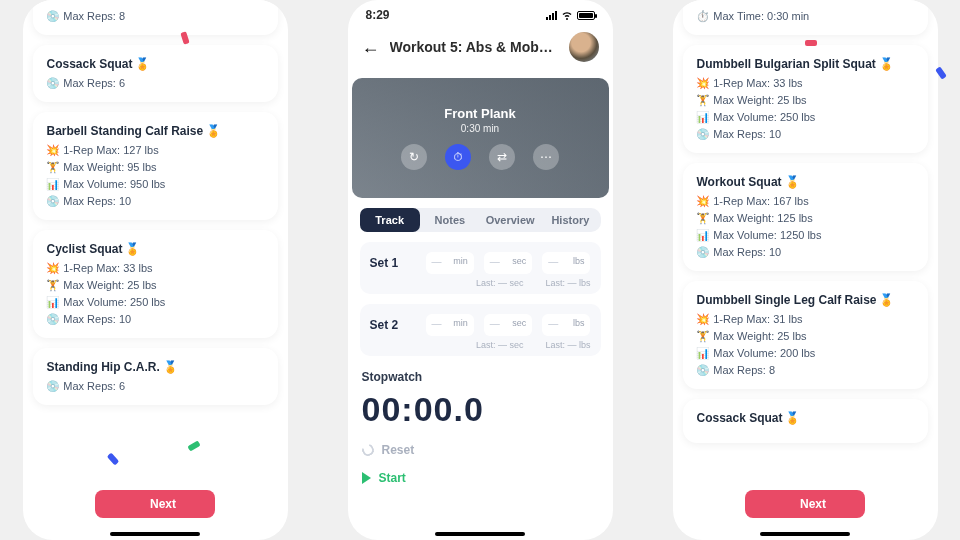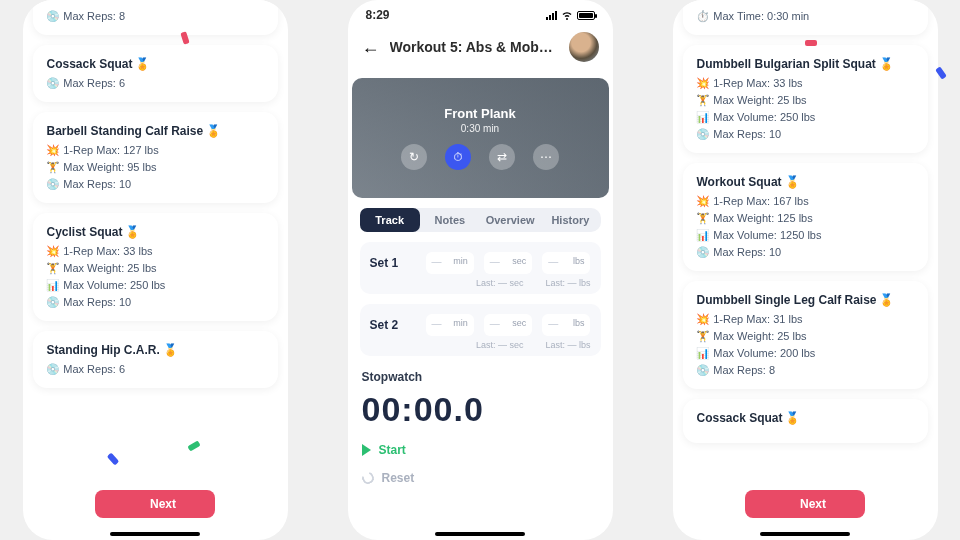--- a/index.html
+++ b/index.html
@@ -75,20 +75,21 @@
             <div class="metric">💿 Max Reps: 8</div>
           </div>
           <div class="card">
             <div class="card-title">Cossack Squat 🏅</div>
             <div class="metric">💿 Max Reps: 6</div>
           </div>
           <div class="card">
             <div class="card-title">Barbell Standing Calf Raise 🏅</div>
             <div class="metric">💥 1-Rep Max: 127 lbs</div>
             <div class="metric">🏋️ Max Weight: 95 lbs</div>
+            <div class="metric">📊 Max Volume: 950 lbs</div>
             <div class="metric">💿 Max Reps: 10</div>
           </div>
           <div class="card">
             <div class="card-title">Cyclist Squat 🏅</div>
             <div class="metric">💥 1-Rep Max: 33 lbs</div>
             <div class="metric">🏋️ Max Weight: 25 lbs</div>
             <div class="metric">📊 Max Volume: 250 lbs</div>
             <div class="metric">💿 Max Reps: 10</div>
           </div>
           <div class="card">
@@ -189,26 +190,26 @@
               <span class="last">Last: — sec</span>
               <span class="last">Last: — lbs</span>
             </div>
           </div>
         </div>
 
       <div class="sw-sec">
         <div class="sw-title">Stopwatch</div>
         <div class="sw-time">00:00.0</div>
         <div class="sw-action">
+          <span class="reseti"></span>
+          <span class="sw-reset">Reset</span>
+        </div>
+        <div class="sw-action">
           <span class="play"></span>
           <span class="sw-start">Start</span>
-        </div>
-        <div class="sw-action">
-          <span class="reseti"></span>
-          <span class="sw-reset">Reset</span>
         </div>
       </div>
 
       <div class="home-ind"></div>
     </div>
   </div>
 
   <div class="phone">
     <div class="phone-inner">
       <div class="feed" id="feed-right">

